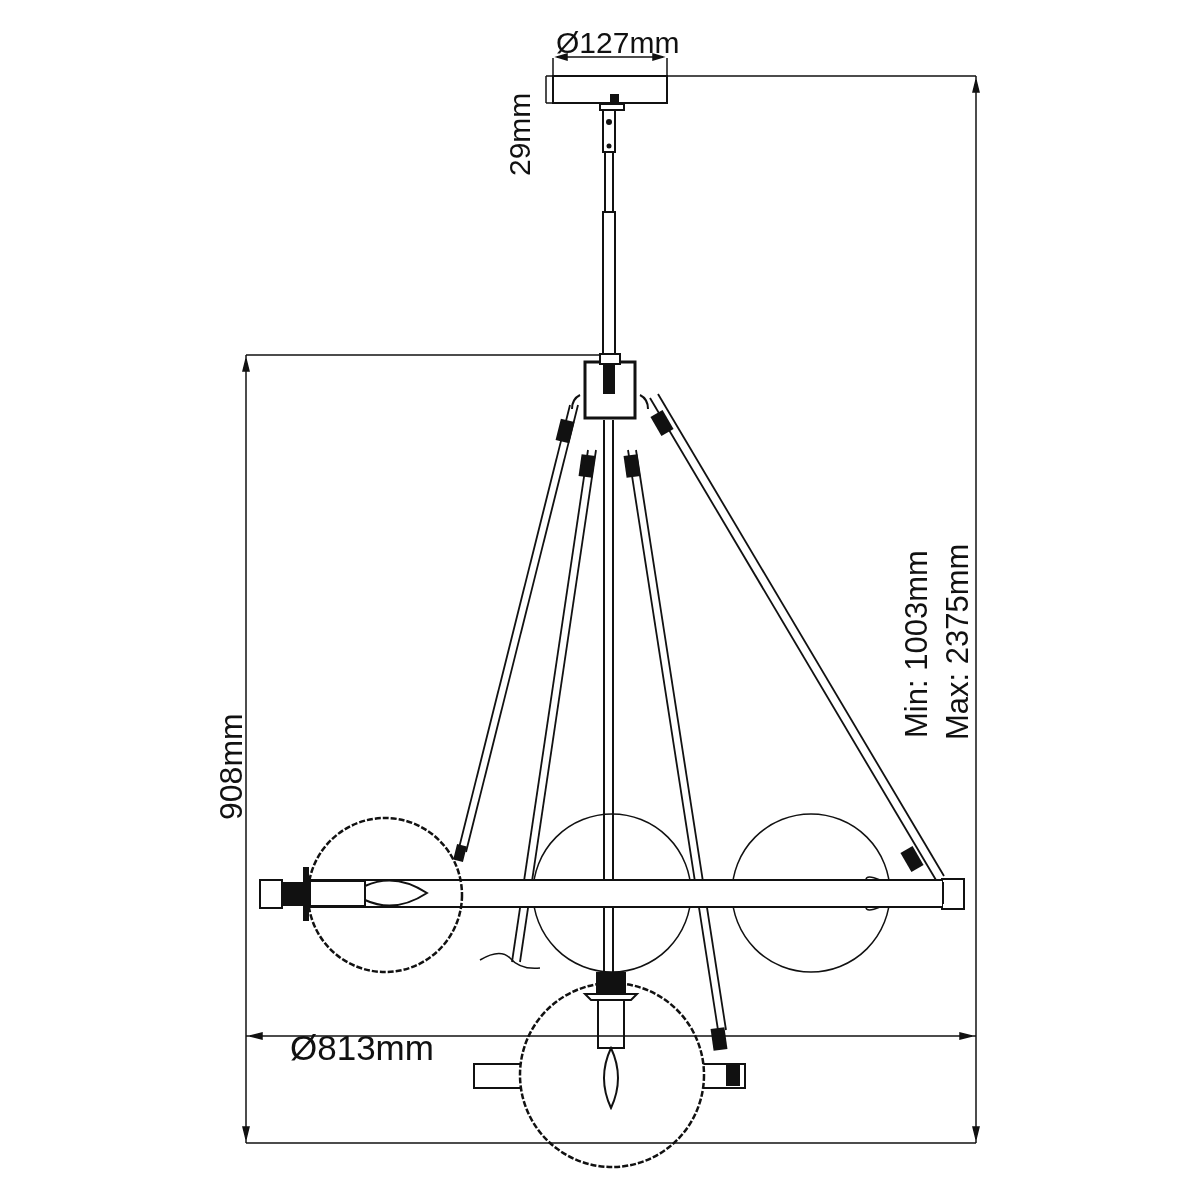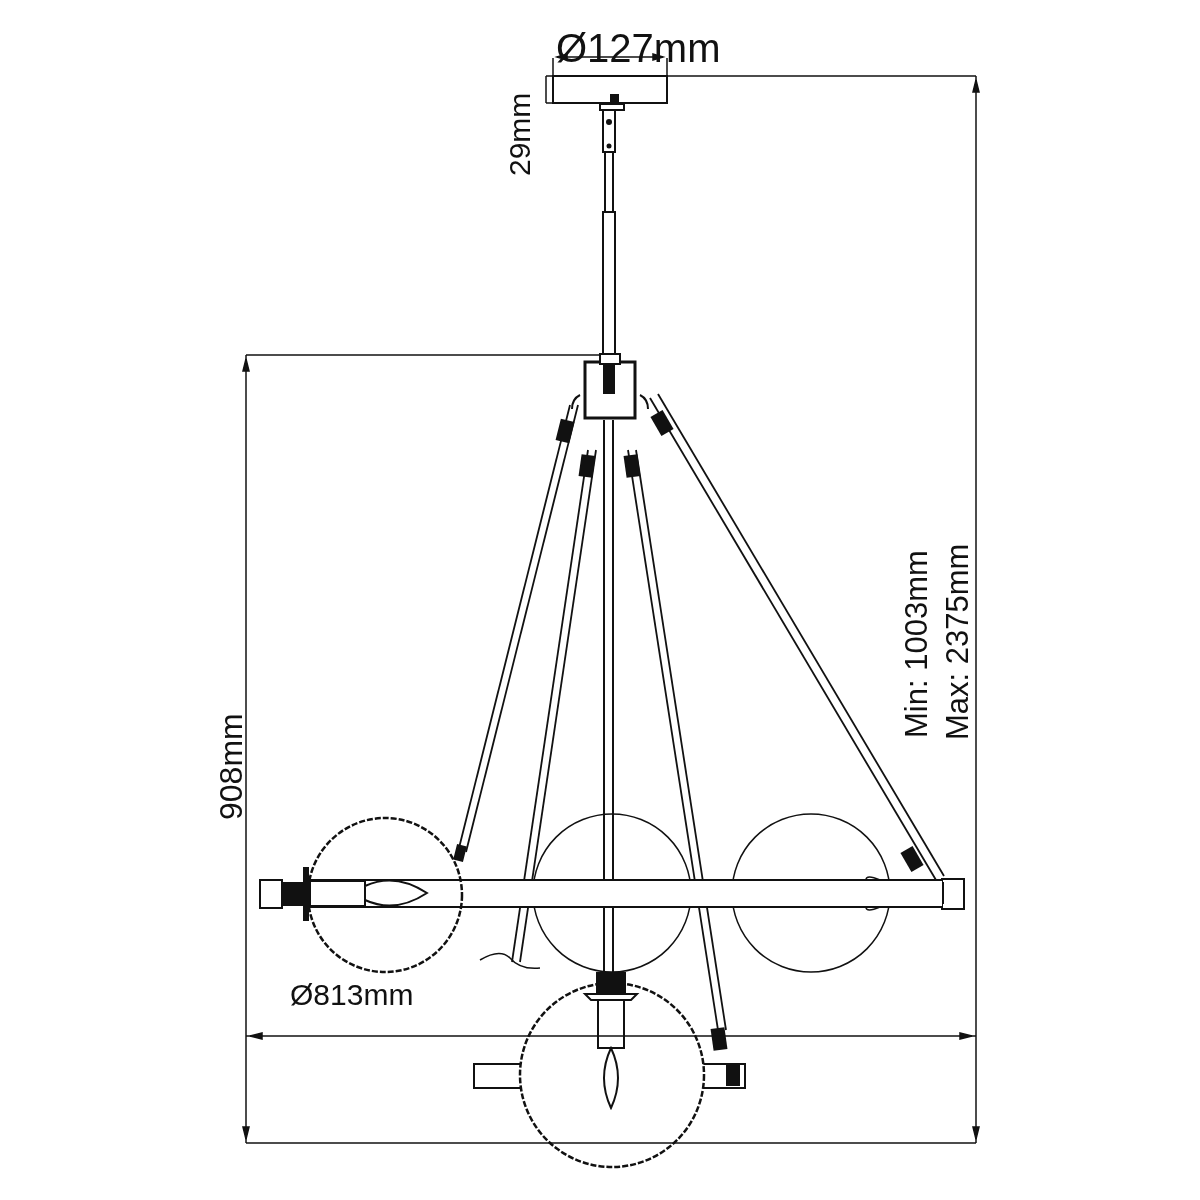--- a/index.html
+++ b/index.html
@@ -145,23 +145,23 @@
 
   <line x1="246" y1="1143" x2="976" y2="1143" stroke-width="1.5"></line>
 
   <g stroke-width="1.5">
     <line x1="246" y1="1036" x2="976" y2="1036"></line>
     <path d="M250 1036 l12 -3 v6z" fill="#111"></path>
     <path d="M972 1036 l-12 -3 v6z" fill="#111"></path>
   </g>
 </svg>
 
-<div class="dim-label" style="left:556px; top:28px; font-size:40px;">Ø127mm</div>
+<div class="dim-label" style="left:556px; top:28px; font-size:30px;">Ø127mm</div>
 
 <div class="dim-label rot" style="left:505px; top:176px; font-size:30px;">29mm</div>
 
 <div class="dim-label rot" style="left:215px; top:820px; font-size:32px;">908mm</div>
 
-<div class="dim-label" style="left:290px; top:980px; font-size:30px;">Ø813mm</div>
+<div class="dim-label" style="left:290px; top:1030px; font-size:35px;">Ø813mm</div>
 
 <div class="dim-label rot" style="left:901px; top:738px; font-size:31px;">Min: 1003mm</div>
 
 <div class="dim-label rot" style="left:942px; top:740px; font-size:31px;">Max: 2375mm</div>
 
 </body></html>

